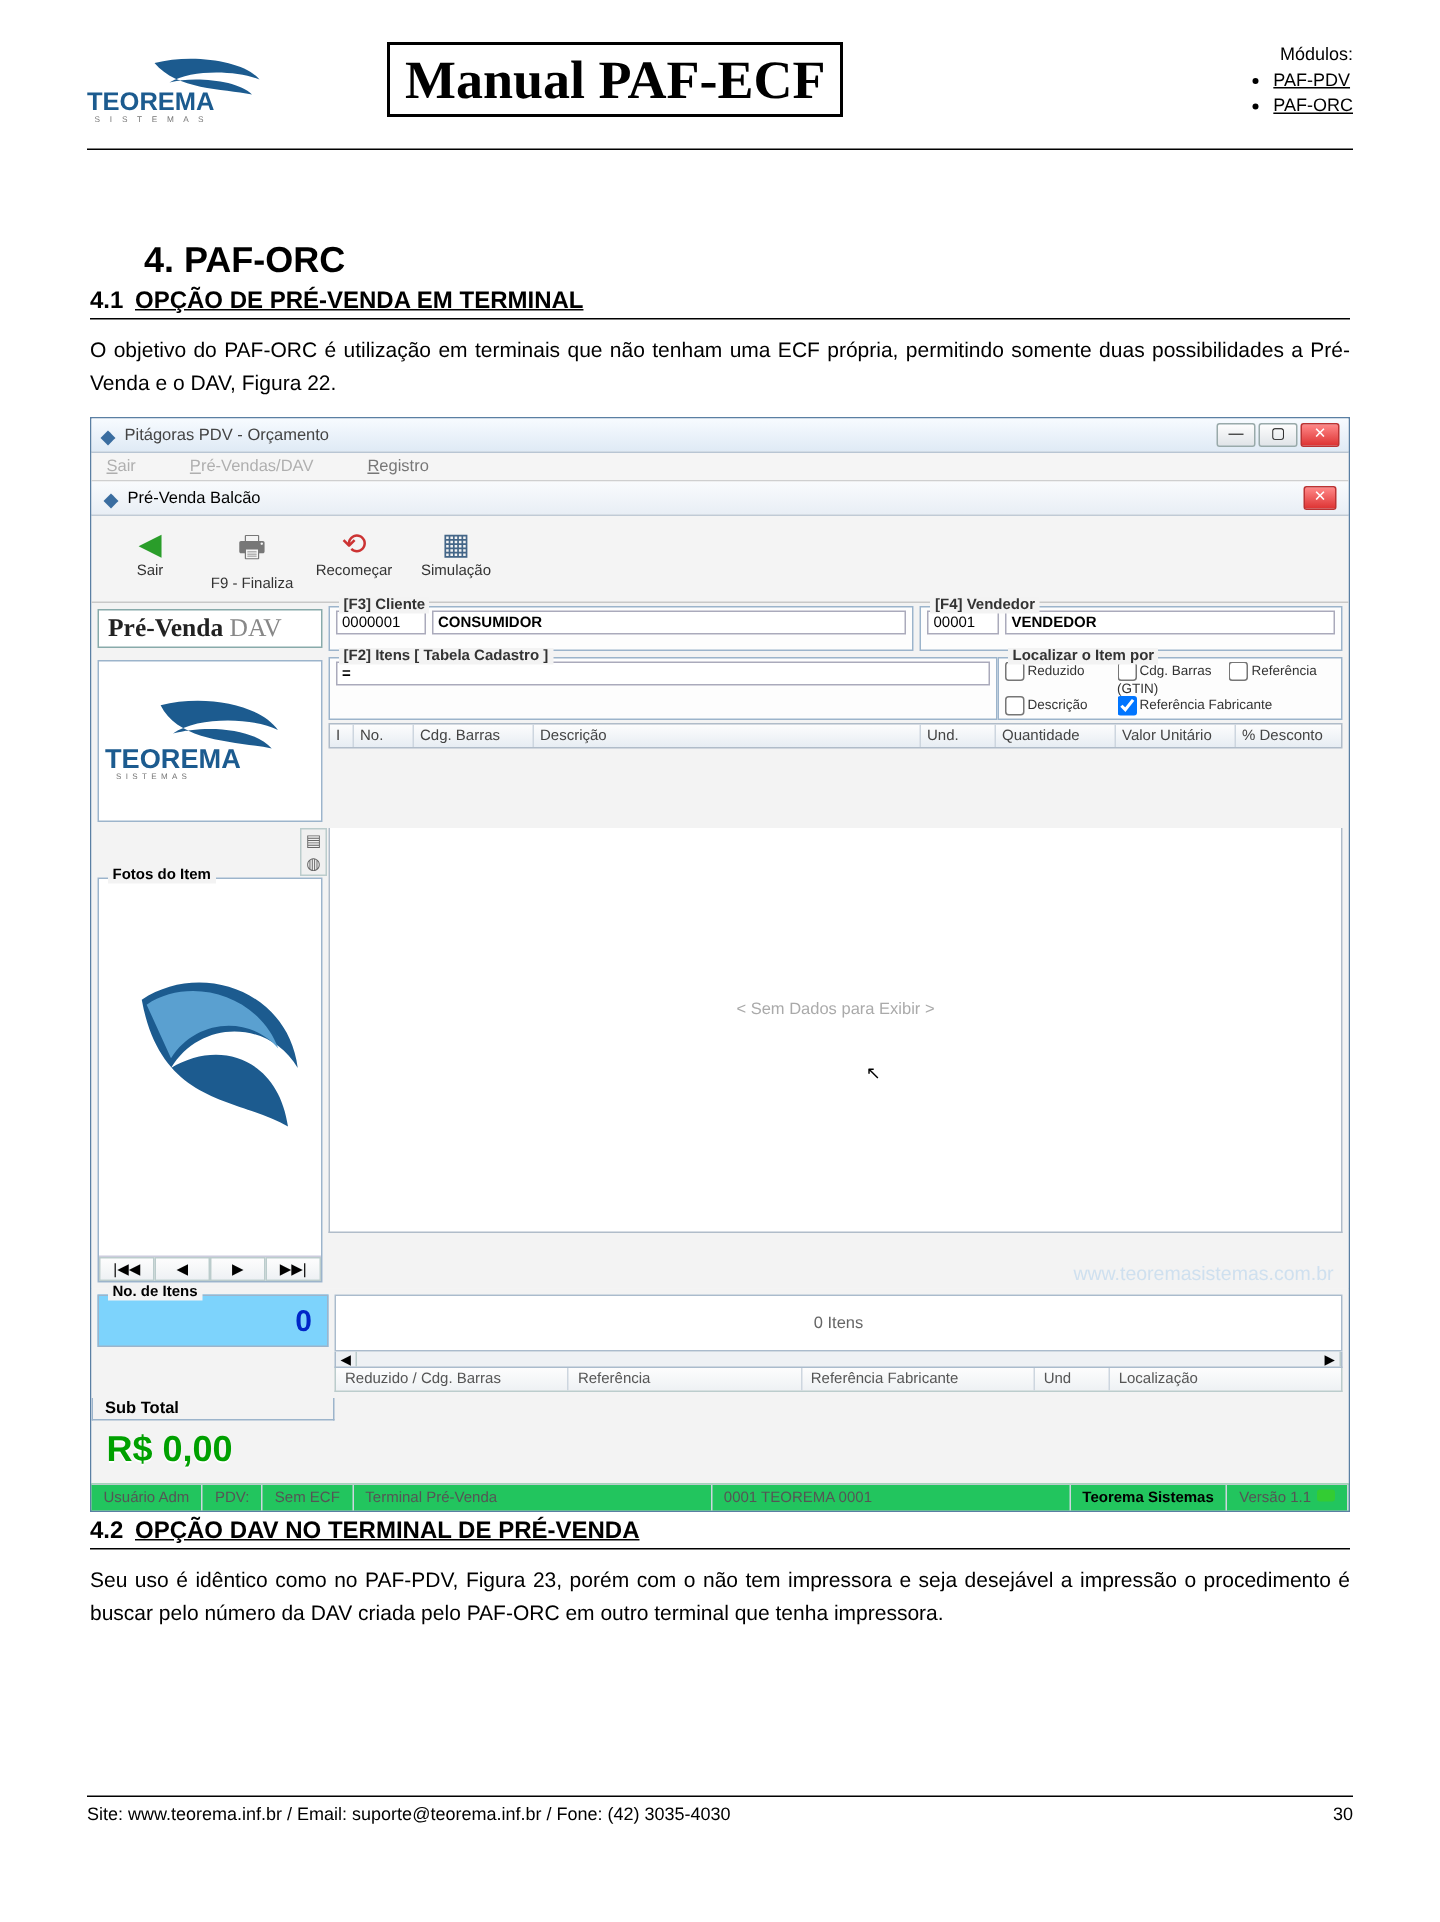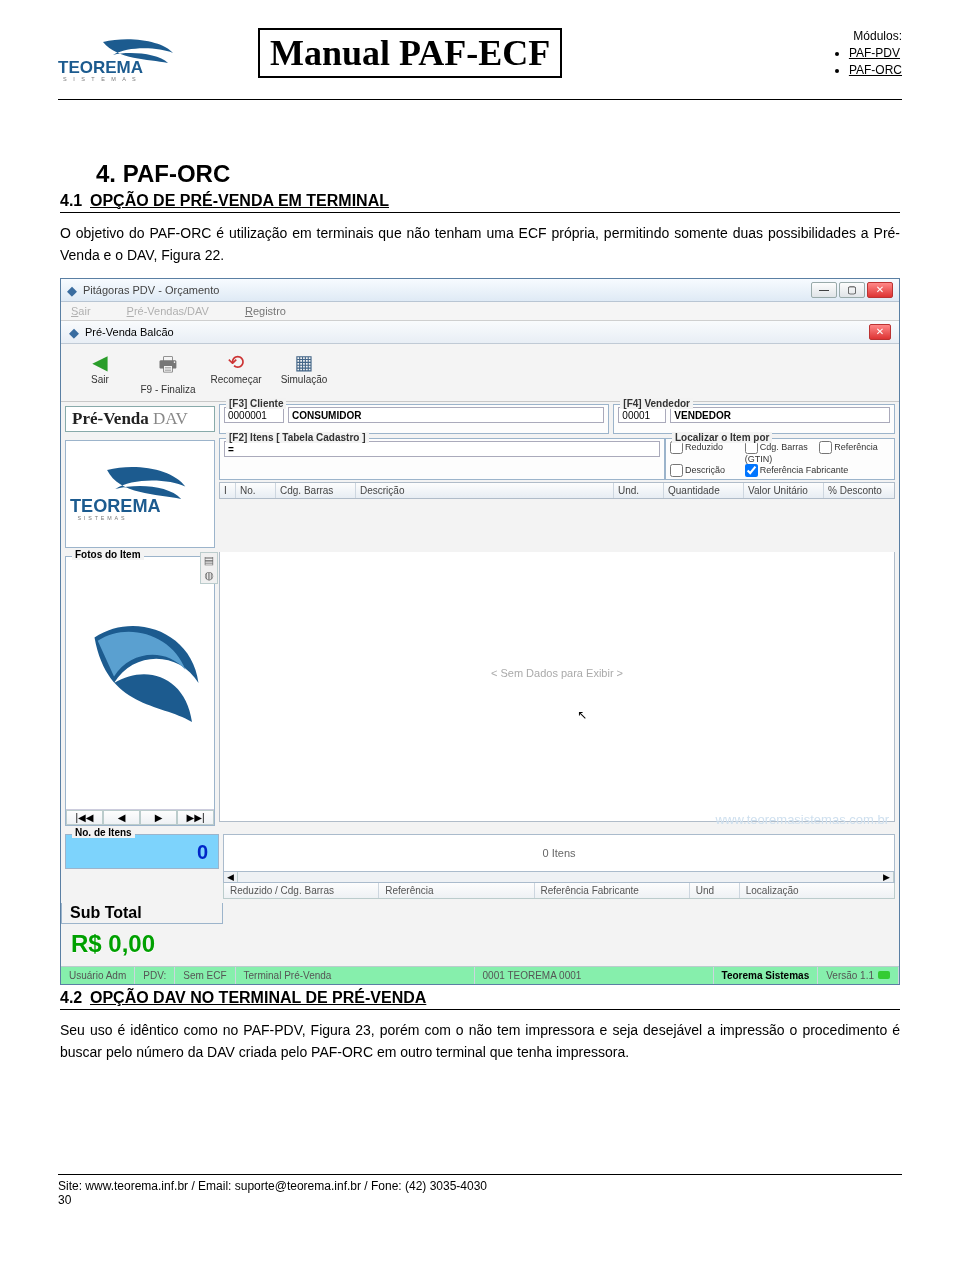--- a/index.html
+++ b/index.html
@@ -49,21 +49,21 @@
   .inp-small { border: 1px solid #aab; background: #fff; padding: 1px 3px; font-size: 10px; height: 16px; }
   .logo-panel { grid-row: 2; grid-column: 1; padding: 4px; }
   .logo-panel-inner { border: 1px solid #9cb4cb; background: #fff; height: 108px; display: flex; align-items: center; justify-content: center; }
   .itens-panel { grid-row: 2; grid-column: 2; padding: 2px 4px 2px 0; display:flex; flex-direction:column; }
   .locate-row { display:flex; gap: 0; }
   .locate-right { flex: 0 0 230px; }
   .chk { font-size: 9px; color: #333; }
   .chk input { vertical-align: middle; margin-right: 2px; }
   .grid-header { display: flex; font-size: 10px; color: #444; background: linear-gradient(#fdfdfd,#e7edf3); border: 1px solid #b0bcc9; margin-top: 2px; }
   .grid-header div { padding: 2px 4px; border-right: 1px solid #cdd6df; }
-  .fotos-panel { grid-row: 3; grid-column: 1; padding: 4px; }
+  .fotos-panel { grid-row: 3; grid-column: 1; padding: 4px; margin-top: 29px; }
   .fotos-fieldset { border: 1px solid #9cb4cb; background: #fff; height: 270px; position: relative; display:flex; flex-direction:column;}
   .fotos-fieldset .legend { position: absolute; top: -8px; left: 6px; font-size: 10px; font-weight: bold; background: #f3f3f3; padding: 0 3px; }
   .big-swoosh { flex:1; display:flex; align-items:center; justify-content:center; }
   .nav-row { display:flex; border-top:1px solid #ccd; }
   .nav-row button { flex:1; border:1px solid #bcc; background:linear-gradient(#fdfdfd,#eef1f4); font-size:10px; padding:1px 0;}
   .grid-body { grid-row: 3; grid-column: 2; background: #fff; border: 1px solid #b0bcc9; margin: 0 4px 4px 0; border-top: none; position: relative; height: 270px; }
   .no-data { position:absolute; top:45%; left:50%; transform:translate(-50%,-50%); color:#aaa; font-size:11px; }
   .cursor-img{ position:absolute; top:58%; left:53%; font-size:12px; color:#000; }
   .side-toolbar{ position:absolute; left:-20px; top:0; width:18px; background:#f0f0f0; border:1px solid #bcc; }
   .side-toolbar div{ font-size:11px; text-align:center; padding:1px 0; color:#666;}
@@ -74,29 +74,29 @@
   .noitens-fs .val { text-align:right; font-size:20px; color:#0026c8; font-weight:bold; padding:2px 6px 0 0;}
   .zero-itens-col { flex:1; padding: 4px 4px 4px 0; }
   .zero-itens { border:1px solid #abc; background:#fff; font-size:11px; color:#666; padding:12px 6px; text-align:center; position:relative;}
   .scroll-strip{ display:flex; border:1px solid #abc; border-top:none; background:#eef1f4;}
   .scroll-strip .sbtn{ width:14px; border-right:1px solid #bcc; text-align:center; font-size:9px;}
   .scroll-strip .track{ flex:1;}
   .ghost-link{ position:absolute; right:6px; top:-22px; font-size:13px; color:#cfe0ef;}
   .bottom-labels{ display:flex; font-size:10px; color:#555; border:1px solid #bcc; border-top:none; background:linear-gradient(#fdfdfd,#eef1f4);}
   .bottom-labels div{ flex:1; padding:2px 6px; border-right:1px solid #cdd6df;}
   .subtotal-row{ display:flex; background:#f3f3f3; }
-  .subtotal-lbl{ width:162px; padding:1px 8px; font-size:16px; font-weight:bold; border:1px solid #9cb4cb; border-top:none; background:#f3f3f3;}
+  .subtotal-lbl{ width:162px; padding:1px 8px; font-size:11px; font-weight:bold; border:1px solid #9cb4cb; border-top:none; background:#f3f3f3;}
   .subtotal-val{ padding: 6px 10px 8px 10px; font-size:24px; font-weight:bold; color:#00a000; text-shadow:0 1px 0 #fff;}
-  .status-bar { display:flex; font-size:10px; color:#555; background:#86efac; border-top:1px solid #bcc; }
+  .status-bar { display:flex; font-size:10px; color:#555; background:#22c55e; border-top:1px solid #bcc; }
   .status-bar div{ padding:3px 8px; border-right:1px solid #cdd6df;}
   .status-bar .bold{ font-weight:bold; color:#000;}
   .status-bar .led{ display:inline-block; width:12px; height:8px; background:#3c3; border-radius:2px; margin-left:4px;}
   .figure-caption { text-align:center; font-family:'Times New Roman',serif; font-weight:bold; font-size:14px; margin:4px 0 18px 0;}
   .footer-rule { border:none; border-top:1px solid #000; margin: 110px 0 4px 0; }
-  .footer-line { display:flex; justify-content:space-between; font-size:12px;flex-direction:column; }
+  .footer-line { display:flex; justify-content:space-between; font-size:12px; }
   
   .swoosh-path { fill: #1c5b8f; }
 </style>
 </head>
 <body>
 
 <div class="page">
 
   <div class="header-row">
     <div class="logo-block">

